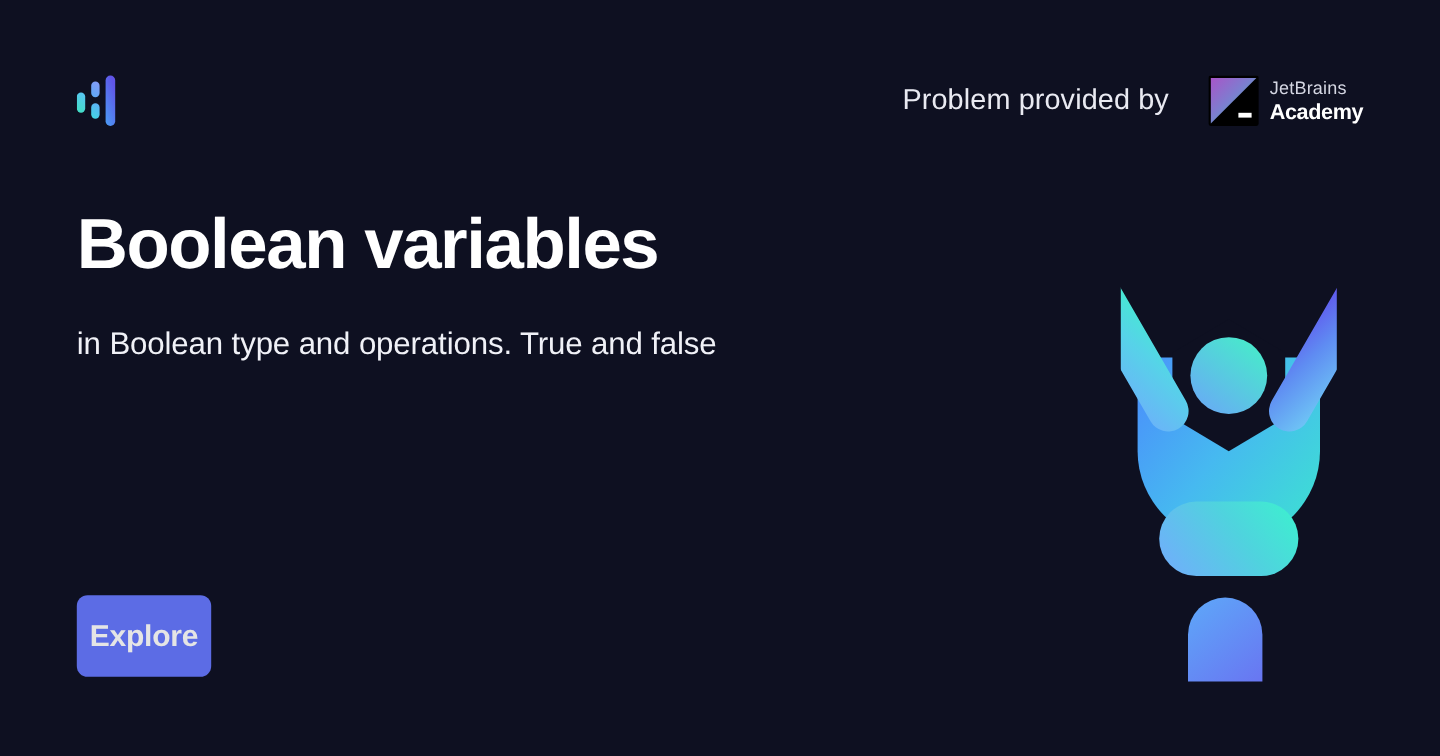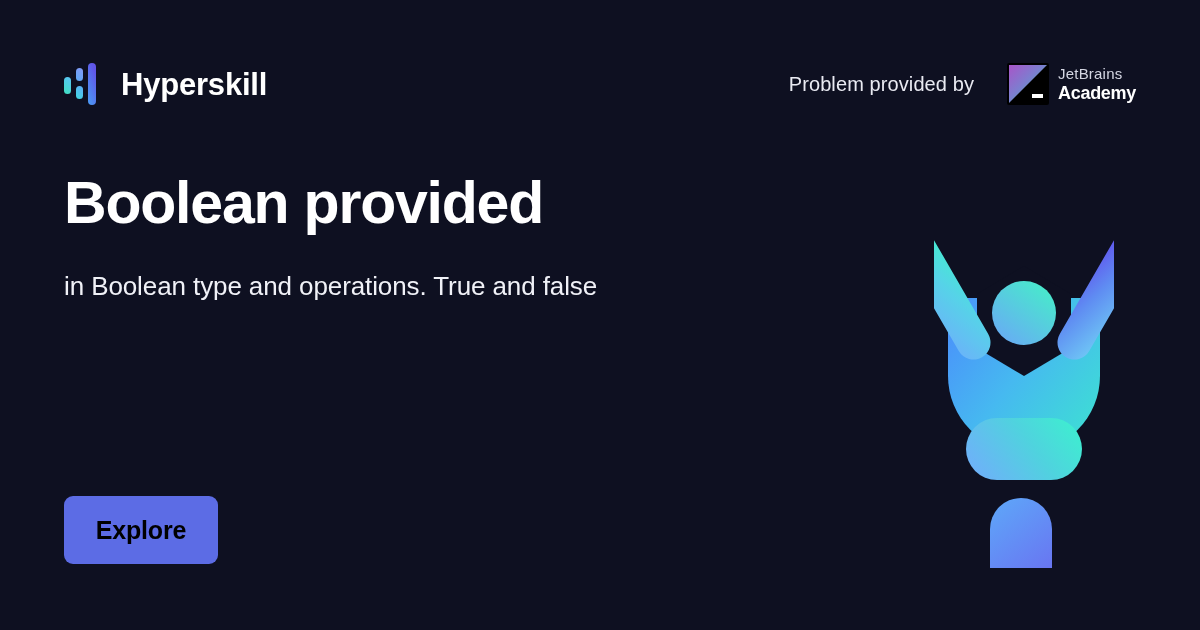--- a/index.html
+++ b/index.html
@@ -59,21 +59,21 @@
   }
 
   .provider {
     display: flex;
     align-items: center;
     gap: 33px;
   }
 
   .provider-label {
     color: #e9eaf2;
-    font-size: 20px;
+    font-size: 24px;
     font-weight: normal;
     letter-spacing: 0.1px;
     white-space: nowrap;
   }
 
   .jb-logo {
     display: flex;
     align-items: center;
     gap: 9px;
   }
@@ -131,26 +131,26 @@
     letter-spacing: -0.1px;
     line-height: 1.3;
     margin-top: 34px;
   }
 
   
   .cta {
     position: absolute;
     left: 64px;
     top: 496px;
-    width: 154px;
+    width: 112px;
     height: 68px;
     background: #5c6ce5;
     border: none;
     border-radius: 9px;
-    color: #000000;
+    color: #e5e5e5;
     font-family: "Liberation Sans", sans-serif;
     font-size: 25px;
     font-weight: bold;
     letter-spacing: -0.2px;
     cursor: pointer;
     display: flex;
     align-items: center;
     justify-content: center;
   }
 
@@ -192,21 +192,20 @@
               <stop offset="0%" stop-color="#4a9df5"></stop>
               <stop offset="100%" stop-color="#6055e8"></stop>
             </linearGradient>
           </defs>
           <rect x="0" y="15" width="7" height="17" rx="3.5" fill="url(#hsA)"></rect>
           <rect x="12" y="6" width="7" height="13" rx="3.5" fill="url(#hsB)"></rect>
           <rect x="12" y="24" width="7" height="13" rx="3.5" fill="url(#hsC)"></rect>
           <rect x="24" y="1" width="8" height="42" rx="4" fill="url(#hsD)"></rect>
         </svg>
       </span>
-      <span class="brand-name">Hyperskill</span>
     </div>
 
     <div class="provider">
       <span class="provider-label">Problem provided by</span>
 
       <div class="jb-logo">
         <span class="jb-mark">
           <svg viewBox="0 0 42 42" xmlns="http://www.w3.org/2000/svg">
             <defs>
               <linearGradient id="jbG" x1="0" y1="0" x2="1" y2="1">
@@ -222,21 +221,21 @@
         </span>
         <span class="jb-words">
           <span class="jb-top">JetBrains</span>
           <span class="jb-bottom">Academy</span>
         </span>
       </div>
     </div>
   </div>
 
   <div class="main">
-    <h1 class="title">Boolean provided</h1>
+    <h1 class="title">Boolean variables</h1>
     <p class="subtitle">in Boolean type and operations. True and false</p>
   </div>
 
   <button class="cta">Explore</button>
 
   <div class="artwork">
     <svg viewBox="0 0 180 390" xmlns="http://www.w3.org/2000/svg">
       <defs>
         <linearGradient id="armL" x1="0.15" y1="1" x2="0.85" y2="0">
           <stop offset="0%" stop-color="#69b6f7"></stop>

